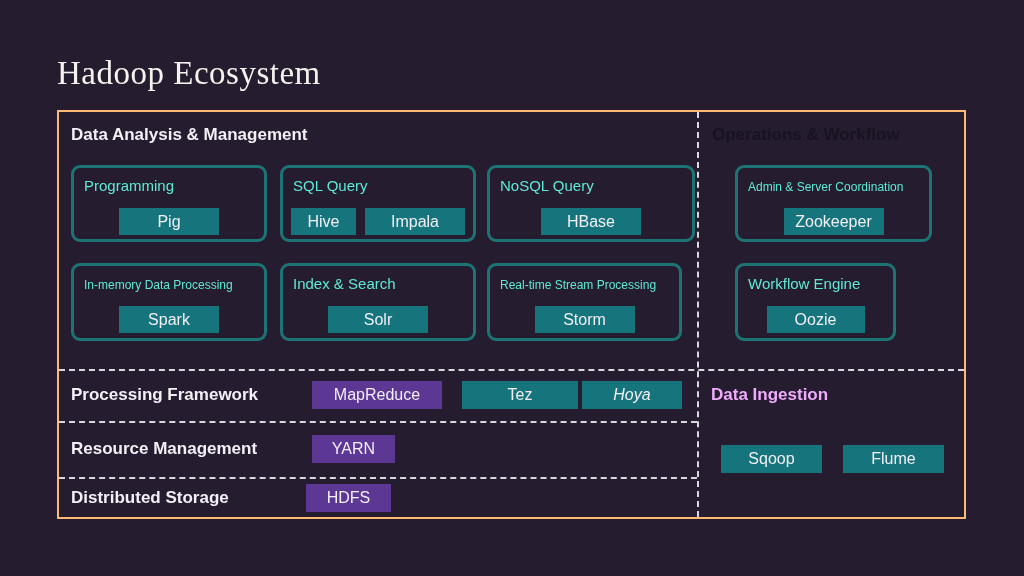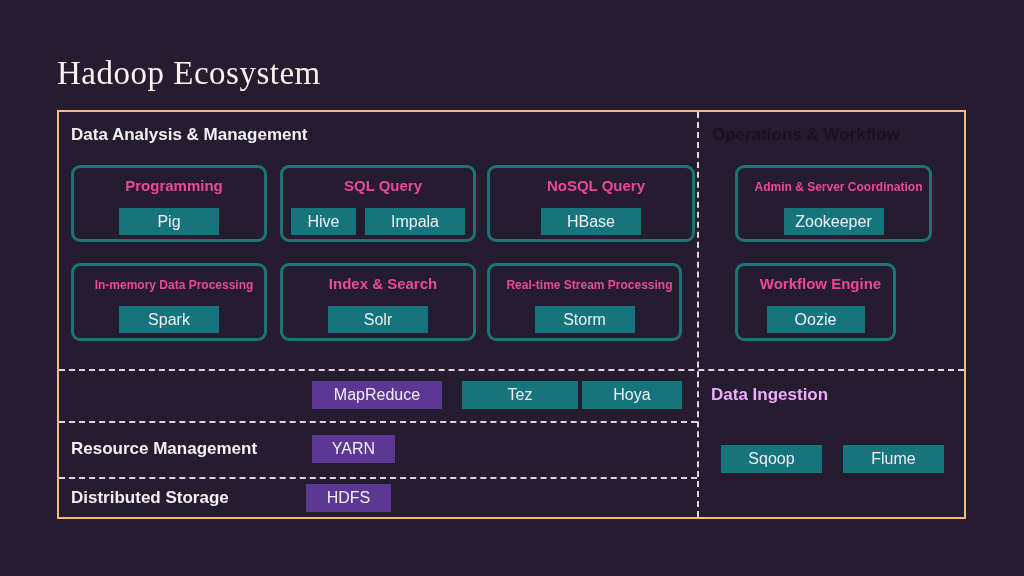--- a/index.html
+++ b/index.html
@@ -26,21 +26,21 @@
   .hline.l3{left:0;width:638px;top:365px;}
   .sec-header{
     position:absolute;font-size:17px;font-weight:bold;color:#f2eff5;line-height:20px;
   }
   .sec-header.left{left:12px;top:13px;}
   .sec-header.right{left:653px;top:13px;color:#181221;}
   .card{
     position:absolute;border:3px solid #1d7475;border-radius:9px;box-sizing:border-box;
   }
   .card .card-title{
-    margin:9px 0 0 10px;font-size:15px;font-weight:bold;color:#ec4899;line-height:17px;text-align:center;
+    margin:9px 0 0 10px;font-size:15px;font-weight:normal;color:#5eead4;line-height:17px;
   }
   .card .card-title.small{font-size:12px;margin-top:11px;}
   .card .chips{
     position:absolute;top:40px;left:6px;right:6px;
     display:flex;justify-content:center;gap:9px;
   }
   .chip{
     background:#16757c;color:#f2eff5;font-size:16px;
     height:27px;line-height:27px;text-align:center;display:block;
   }
@@ -60,21 +60,21 @@
   
   .layer-label{
     position:absolute;left:12px;font-size:17px;font-weight:bold;color:#f2eff5;line-height:21px;
   }
   .ll1{top:272px}.ll2{top:326px}.ll3{top:375px}
   .di-label{position:absolute;left:652px;top:272px;font-size:17px;font-weight:bold;color:#f0abfc;line-height:21px;}
   
   .chip.abs{position:absolute;height:28px;line-height:28px;}
   .chip-mapreduce{left:253px;top:269px;width:130px;}
   .chip-tez{left:403px;top:269px;width:116px;}
-  .chip-hoya{left:523px;top:269px;width:100px;}
+  .chip-hoya{left:523px;top:269px;width:100px;font-style:italic;}
   .chip-yarn{left:253px;top:323px;width:83px;}
   .chip-hdfs{left:247px;top:372px;width:85px;}
   .chip-sqoop{left:662px;top:333px;width:101px;}
   .chip-flume{left:784px;top:333px;width:101px;}
 </style>
 </head>
 <body>
 
 <div class="stage">
 
@@ -135,20 +135,21 @@
         <span class="chip w100">Zookeeper</span>
       </div>
     </div>
     <div class="card c8">
       <div class="card-title">Workflow Engine</div>
       <div class="chips">
         <span class="chip w98">Oozie</span>
       </div>
     </div>
 
+    <div class="layer-label ll1">Processing Framework</div>
     <span class="chip purple abs chip-mapreduce">MapReduce</span>
     <span class="chip abs chip-tez">Tez</span>
     <span class="chip abs chip-hoya">Hoya</span>
 
     <div class="layer-label ll2">Resource Management</div>
     <span class="chip purple abs chip-yarn">YARN</span>
 
     <div class="layer-label ll3">Distributed Storage</div>
     <span class="chip purple abs chip-hdfs">HDFS</span>
 

